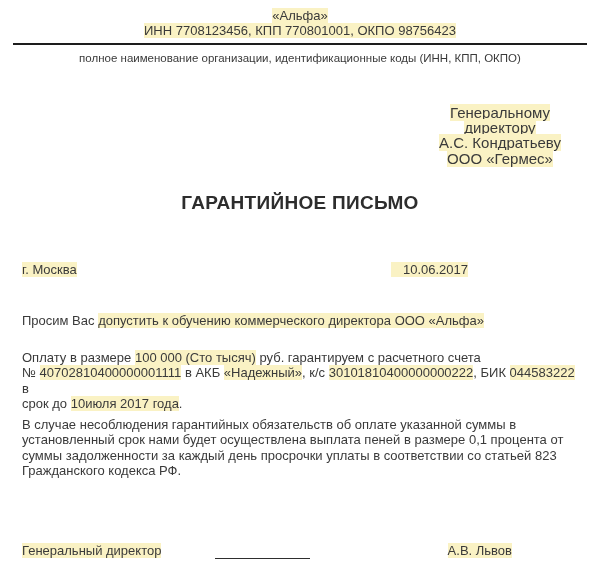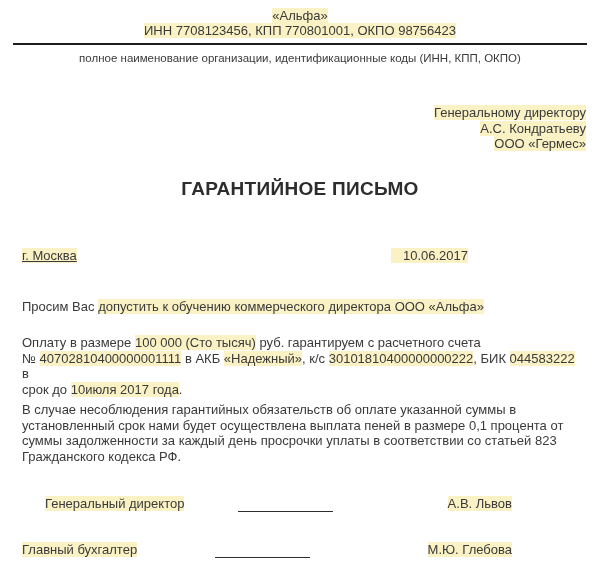--- a/index.html
+++ b/index.html
@@ -4,32 +4,32 @@
 <style>
   html,body{margin:0;padding:0;background:#ffffff;}
   body{font-family:"Liberation Sans","DejaVu Sans",sans-serif;color:#3a3a3a;}
   .page{position:relative;width:600px;height:583px;background:#ffffff;overflow:hidden;}
   .hl{background:var(--hl,#faf2c4);}
   .center{text-align:center;}
   .org-name{padding-top:8px;font-size:13px;line-height:15px;}
   .org-codes{font-size:13px;line-height:15px;}
   .rule{height:2px;background:var(--rule,#1d1d1d);margin:5px 13px 0 13px;}
   .caption{font-size:11.5px;line-height:14px;margin-top:6px;}
-  .addressee{margin:40px 14px 0 auto;width:172px;font-size:13px;line-height:15px;text-align:right;}
+  .addressee{margin:40px 14px 0 auto;width:172px;font-size:15px;line-height:15px;text-align:center;}
   .title{margin-top:26px;text-align:center;font-weight:bold;font-size:19px;color:#2d2d2d;letter-spacing:.3px;}
   .daterow{display:flex;margin-top:48px;font-size:13px;line-height:15px;}
-  .city{margin-left:22px;text-decoration:underline;}
+  .city{margin-left:22px;}
   .date{margin-left:auto;margin-right:132px;padding-left:12px;}
   .para{margin:0 18px 0 22px;font-size:13px;line-height:15.5px;}
   .para1{margin-top:36px;}
   .para2{margin-top:21px;}
   .para3{margin-top:5px;}
   .tline{min-height:15.5px;}
   .sigrow{display:flex;align-items:flex-end;font-size:13px;line-height:16px;}
-  .sig1{margin-top:32px;padding-left:23px;}
+  .sig1{margin-top:64px;}
   .sig2{margin-top:30px;}
   .sigrole{margin-left:22px;width:193px;}
   .sigline{width:95px;height:15px;border-bottom:1px solid #2e2e2e;}
   .signame{margin-left:auto;margin-right:88px;}
 </style>
 </head>
 <body style="color: rgb(58, 58, 58);">
 
 <div class="page">
 

